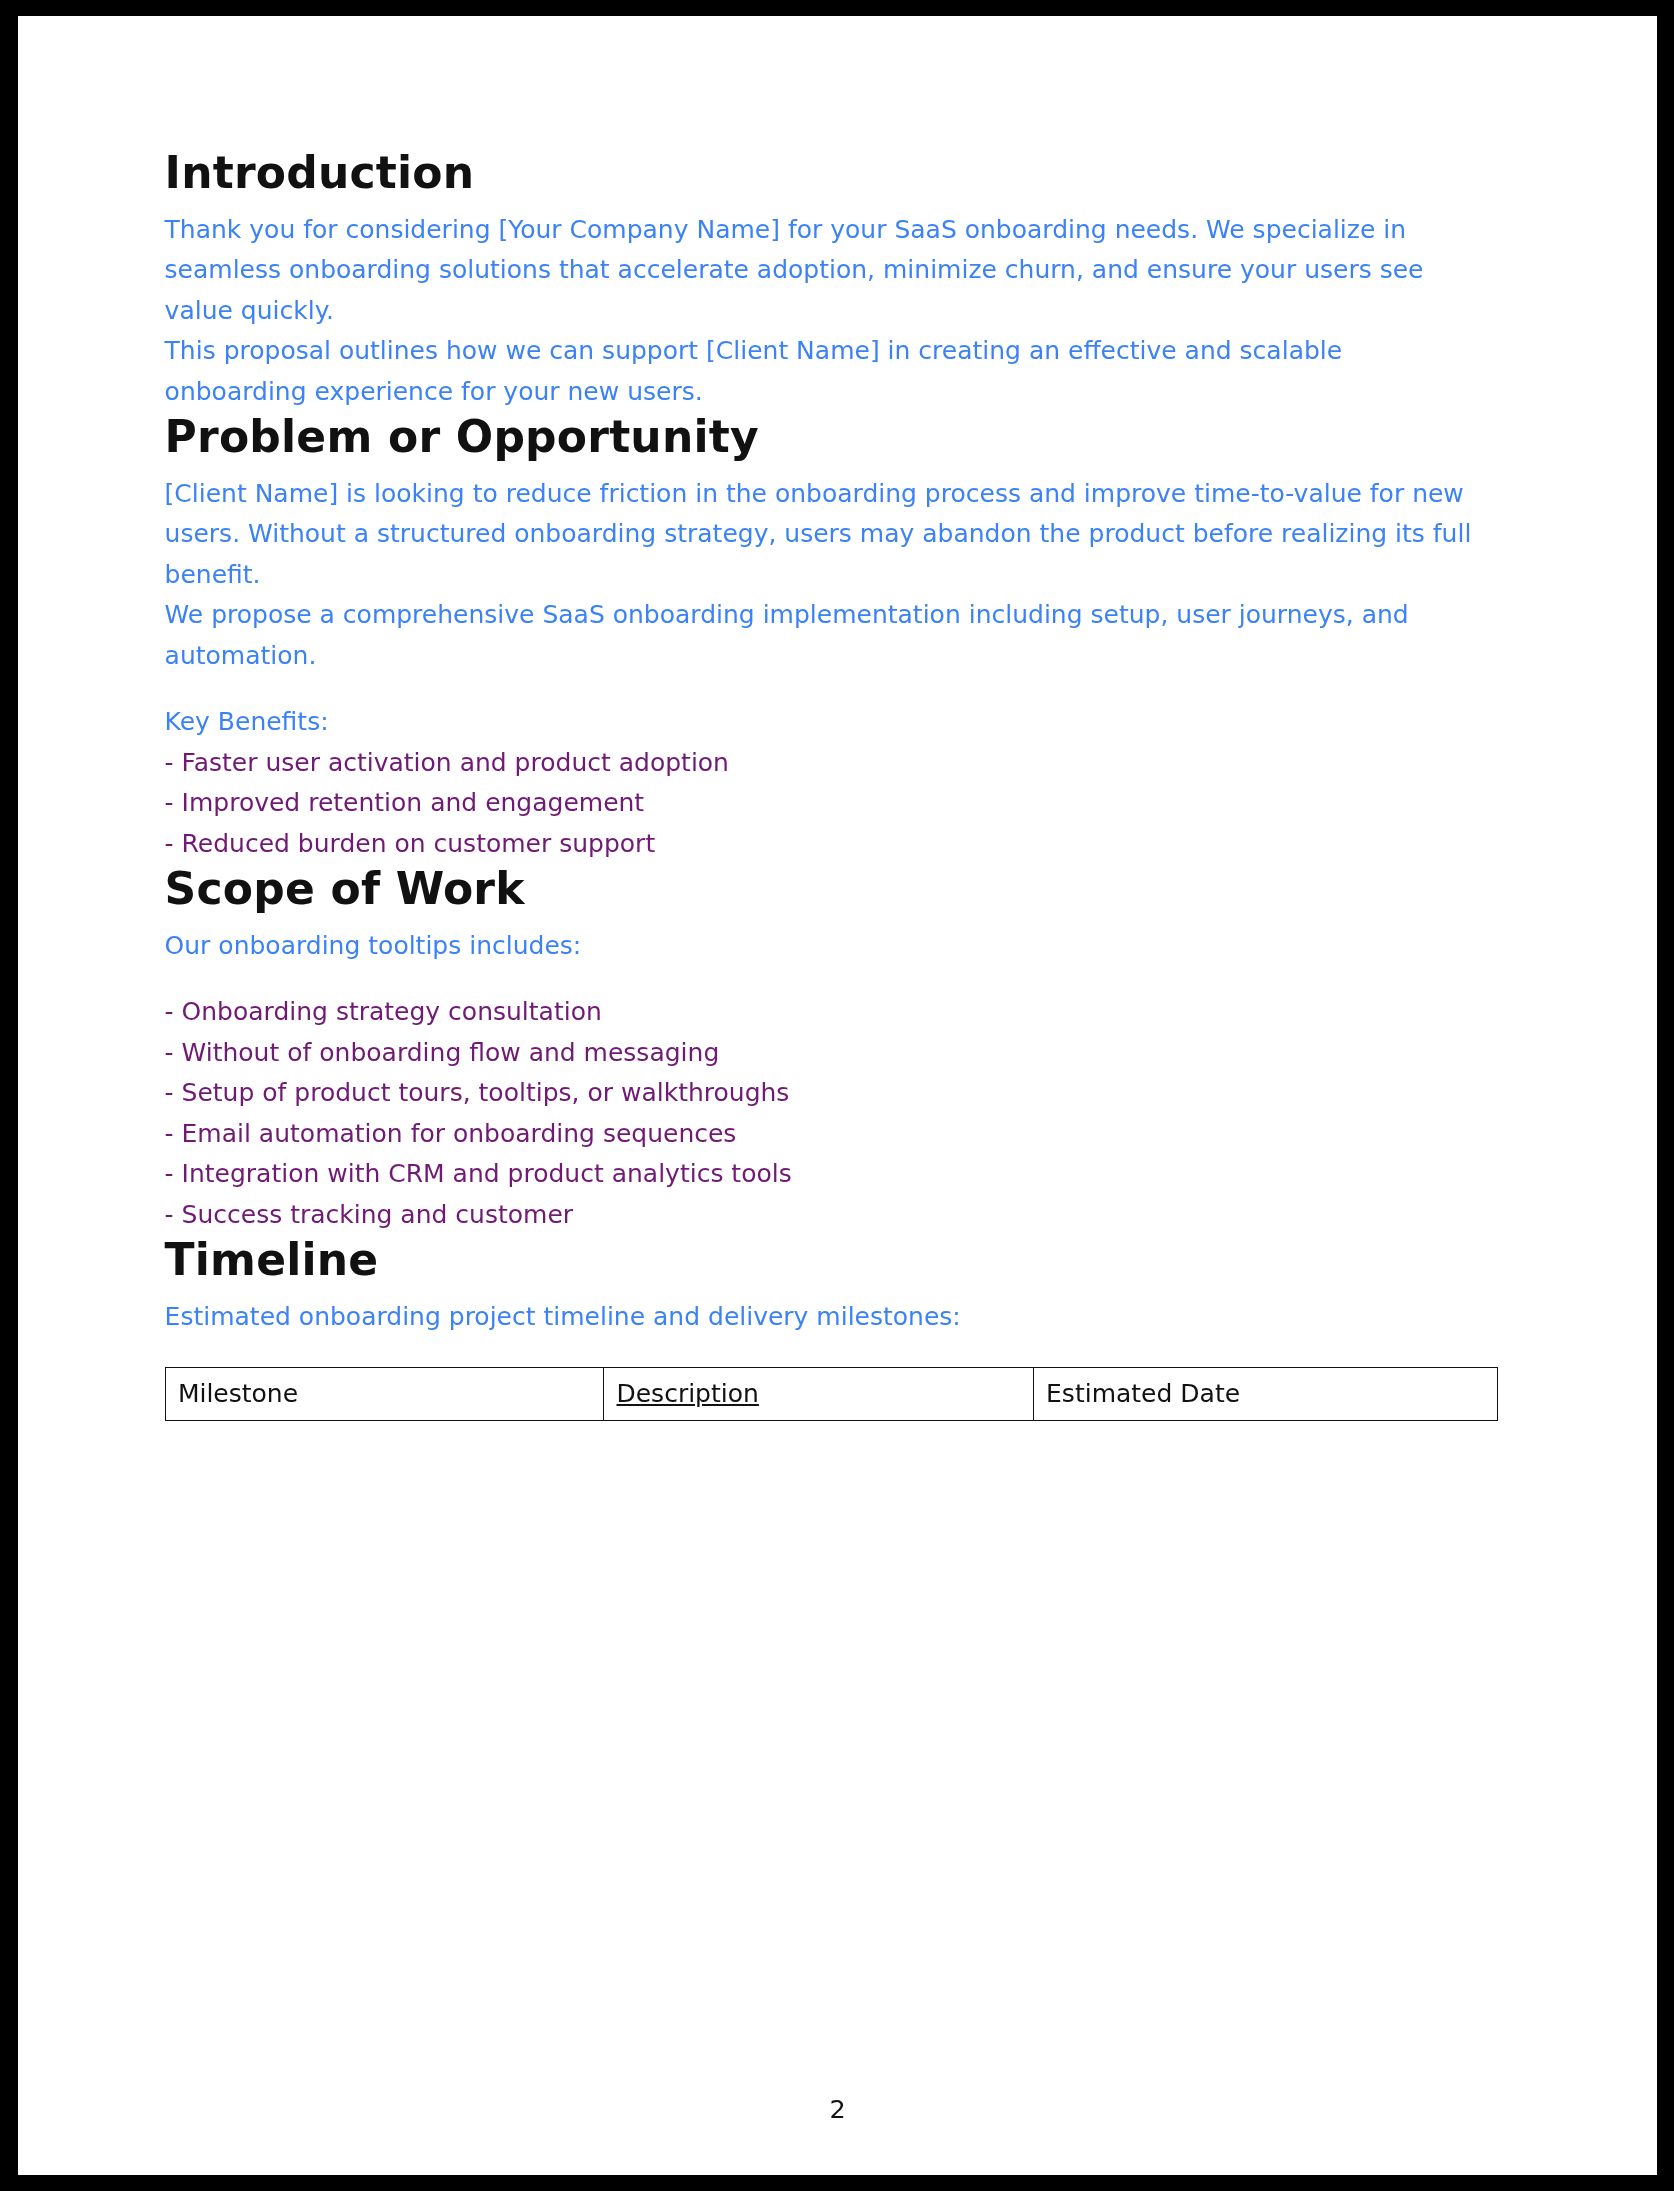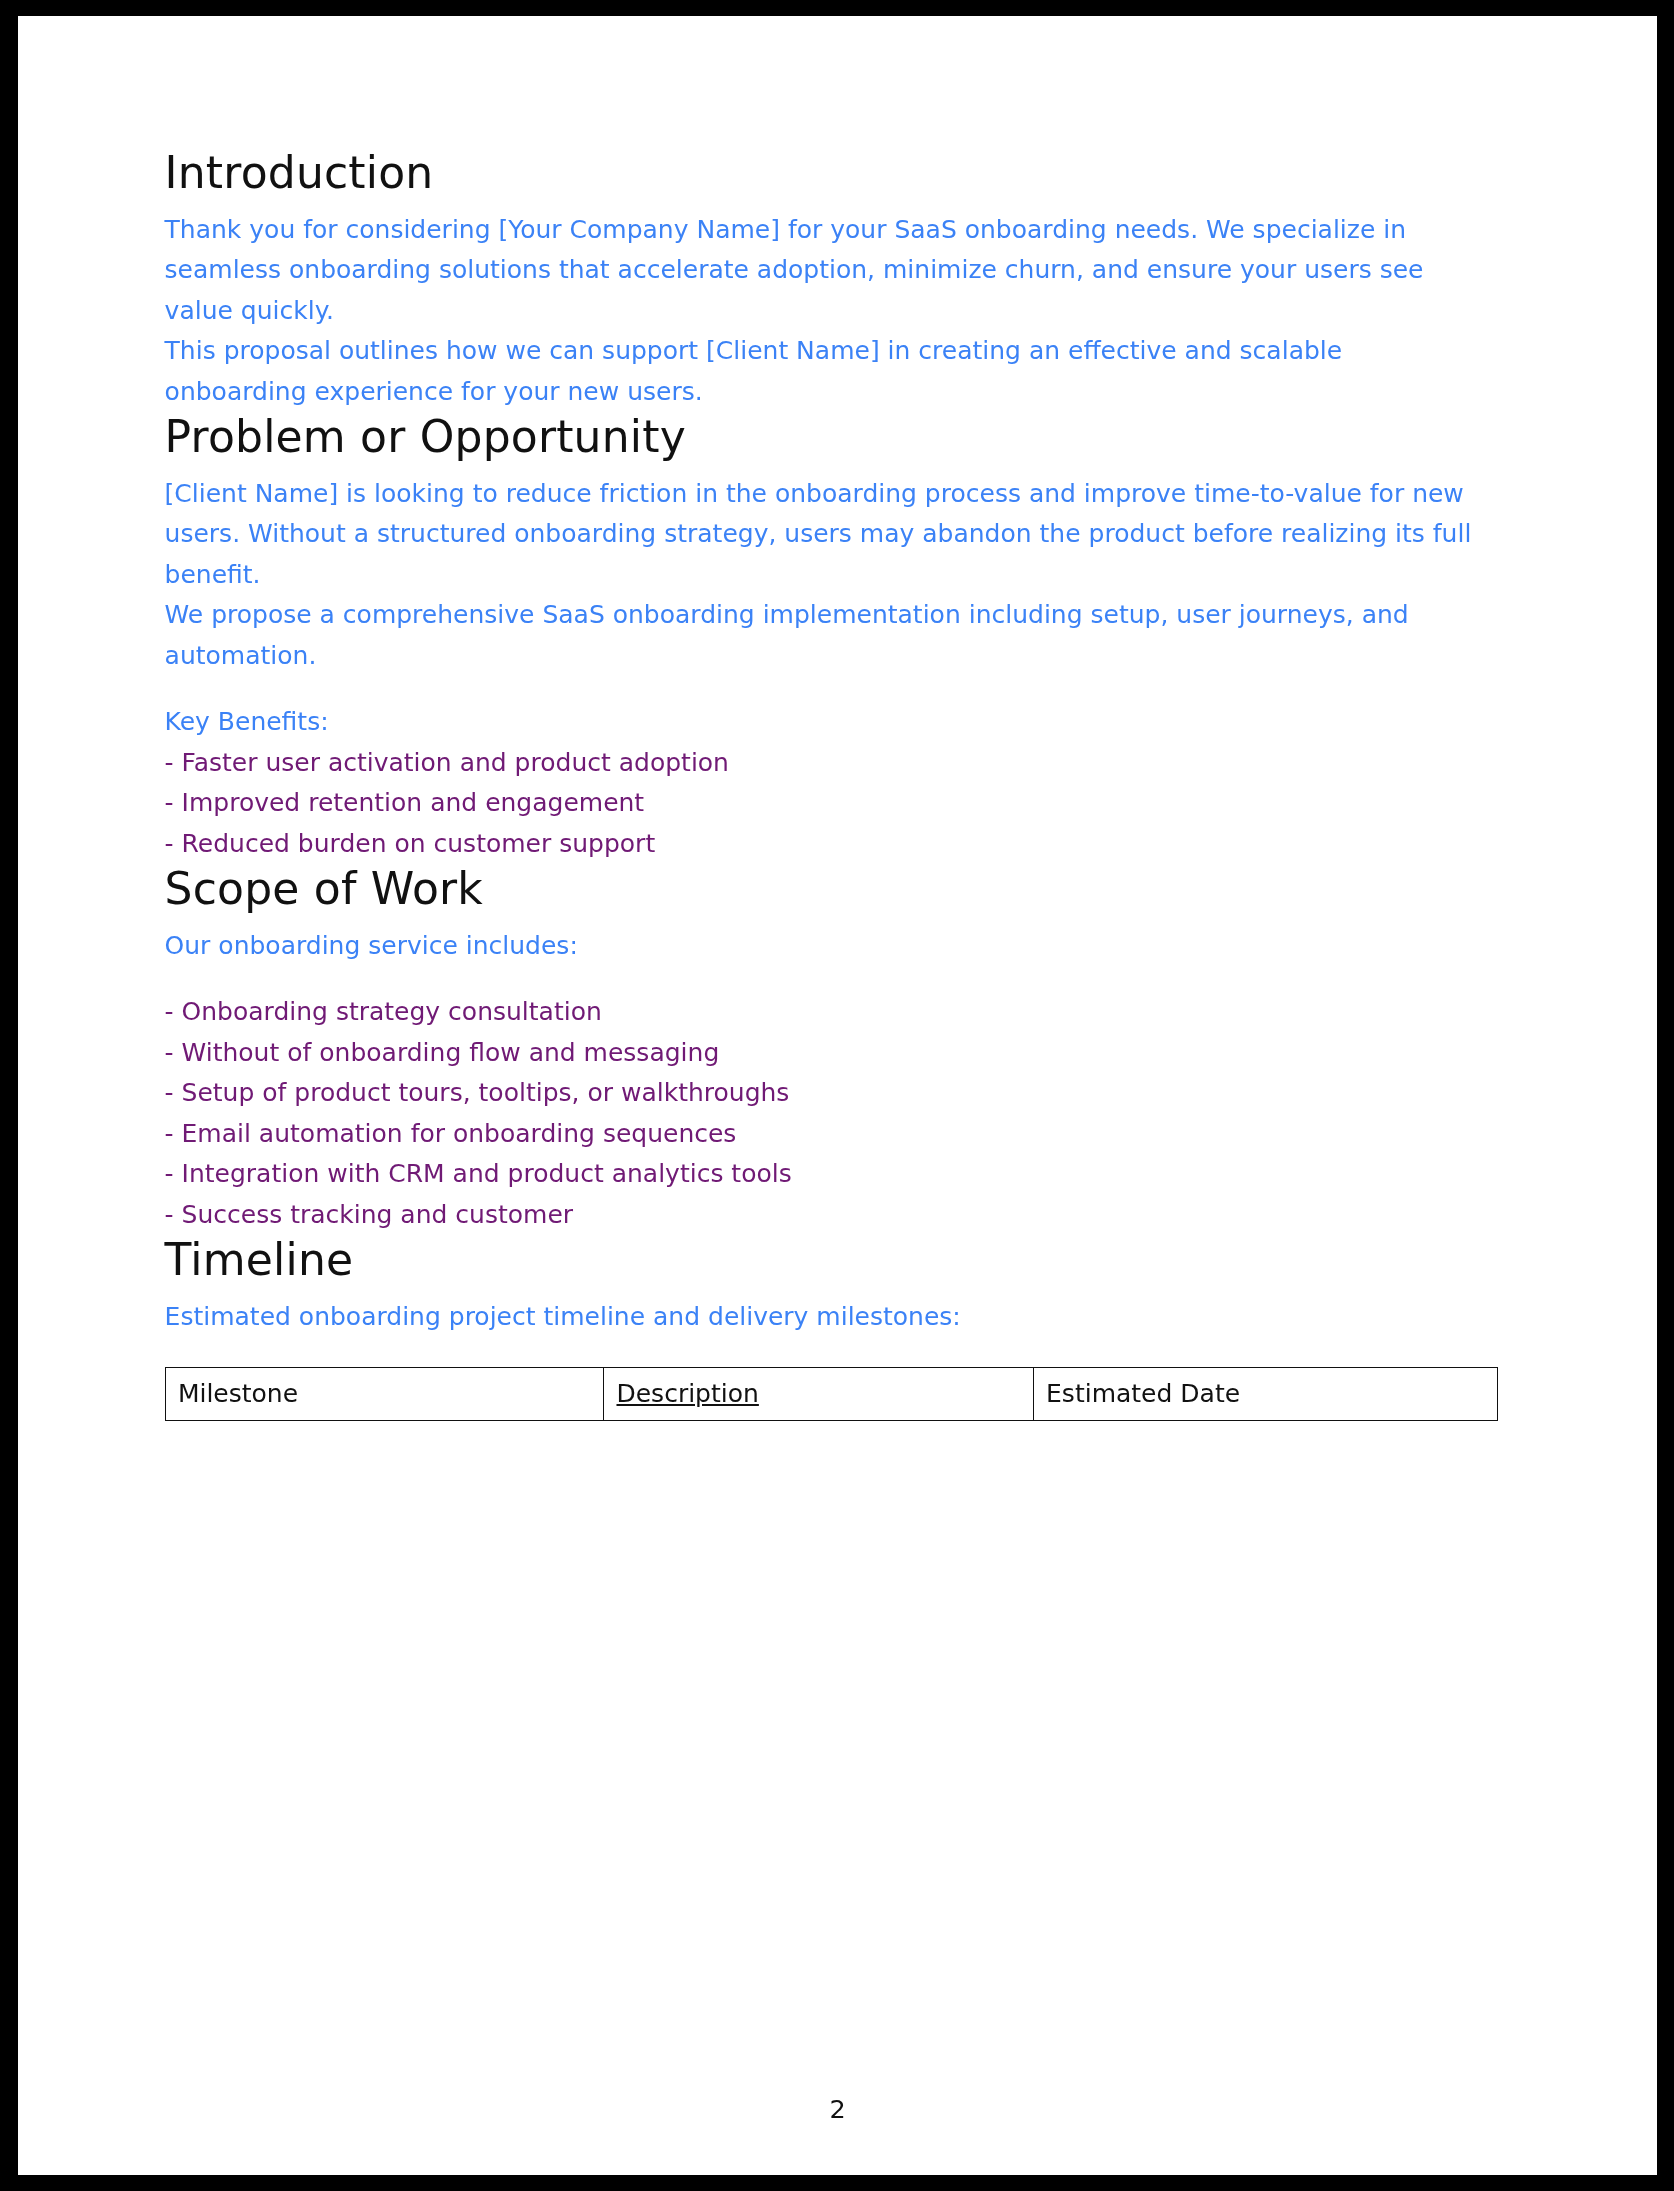--- a/index.html
+++ b/index.html
@@ -31,21 +31,21 @@
     overflow: hidden;
   }
   .content {
     position: absolute;
     left: 147px;
     top: 132px;
     width: 1343px;
   }
   h1.doc-h {
     font-family: "DejaVu Sans", sans-serif;
-    font-weight: 400;
+    font-weight: 700;
     font-size: 44px;
     line-height: 1.12;
     color: #111111;
     margin: 0 0 12.3px 0;
     letter-spacing: 0.2px;
   }
   .h-gap {
     margin-top: 51px;
   }
   p.para {
@@ -120,21 +120,21 @@
       <p class="para">We propose a comprehensive SaaS onboarding implementation including setup, user journeys, and automation.</p>
       <div class="block-gap"></div>
       <p class="para">Key Benefits:</p>
       <ul class="list">
         <li>- Faster user activation and product adoption</li>
         <li>- Improved retention and engagement</li>
         <li>- Reduced burden on customer support</li>
       </ul>
 
       <h1 class="doc-h h-gap">Scope of Work</h1>
-      <p class="para">Our onboarding service includes:</p>
+      <p class="para">Our onboarding tooltips includes:</p>
       <div class="block-gap"></div>
       <ul class="list">
         <li>- Onboarding strategy consultation</li>
         <li>- Without of onboarding flow and messaging</li>
         <li>- Setup of product tours, tooltips, or walkthroughs</li>
         <li>- Email automation for onboarding sequences</li>
         <li>- Integration with CRM and product analytics tools</li>
         <li>- Success tracking and customer</li>
       </ul>
 

